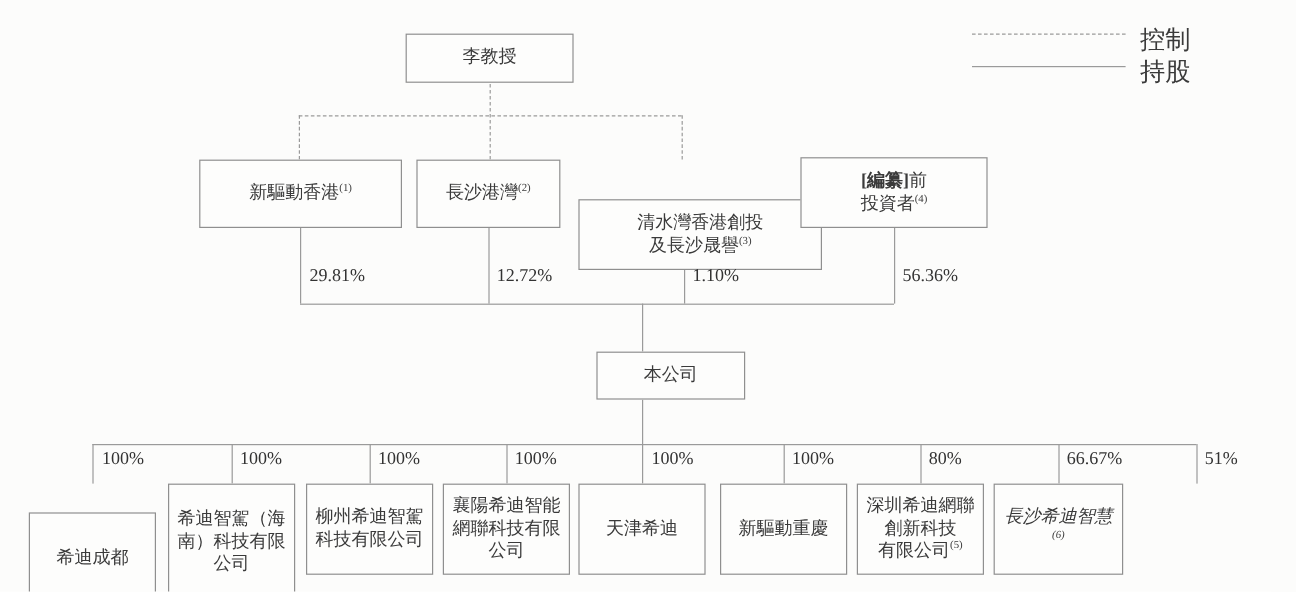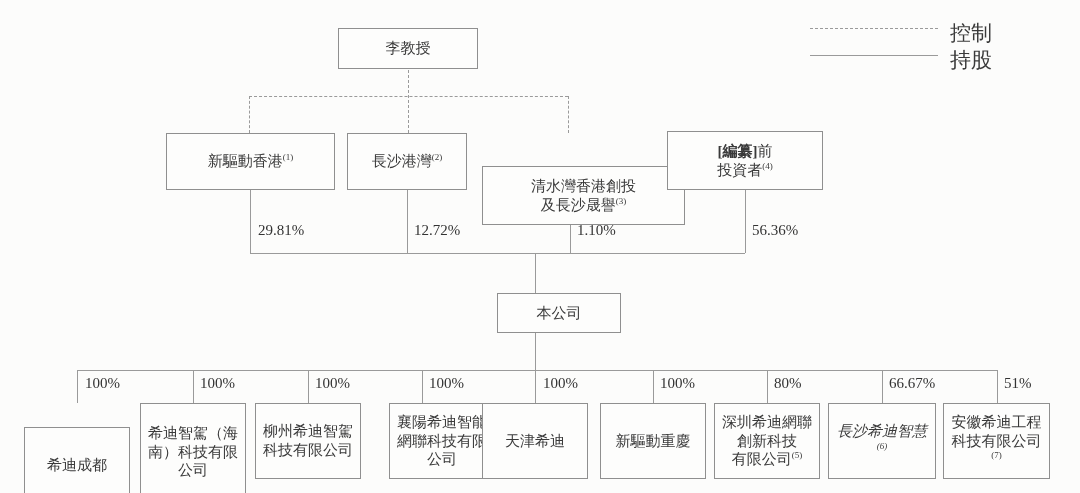--- a/index.html
+++ b/index.html
@@ -125,37 +125,33 @@
   </div>
   <div class="box" style="left:140px;top:403px;width:106px;height:98px;">
     <div class="lbl"><span>希迪智駕（海
 南）科技有限
 公司</span><sup></sup></div>
   </div>
   <div class="box" style="left:255px;top:403px;width:106px;height:76px;">
     <div class="lbl"><span>柳州希迪智駕
 科技有限公司</span><sup></sup></div>
   </div>
-  <div class="box" style="left:369px;top:403px;width:106px;height:76px;margin-left:20px;">
+  <div class="box" style="left:369px;top:403px;width:106px;height:76px;">
     <div class="lbl"><span>襄陽希迪智能
 網聯科技有限
 公司</span><sup></sup></div>
   </div>
   <div class="box" style="left:600px;top:403px;width:106px;height:76px;">
     <div class="lbl"><span>新驅動重慶</span><sup></sup></div>
   </div>
   <div class="box" style="left:482px;top:403px;width:106px;height:76px;">
     <div class="lbl"><span>天津希迪</span><sup></sup></div>
   </div>
   <div class="box" style="left:714px;top:403px;width:106px;height:76px;">
     <div class="lbl"><span>深圳希迪網聯
 創新科技
 有限公司</span><sup>(5)</sup></div>
   </div>
   <div class="box" style="left:828px;top:403px;width:108px;height:76px;font-style:italic;">
     <div class="lbl"><span>長沙希迪智慧</span><sup>(6)</sup></div>
   </div>
-  <div class="box" style="left:943px;top:403px;width:107px;height:76px;">
-    <div class="lbl"><span>安徽希迪工程
-科技有限公司</span><sup>(7)</sup></div>
-  </div>
 
 </div>
 
 </body></html>

